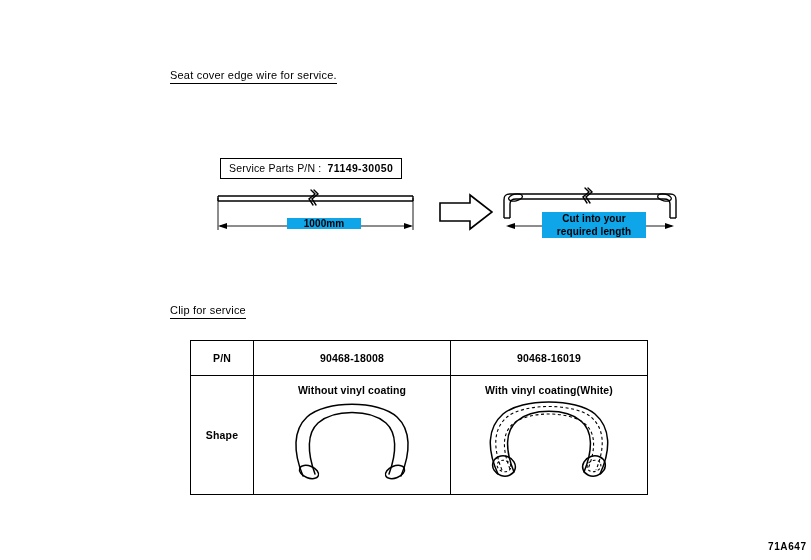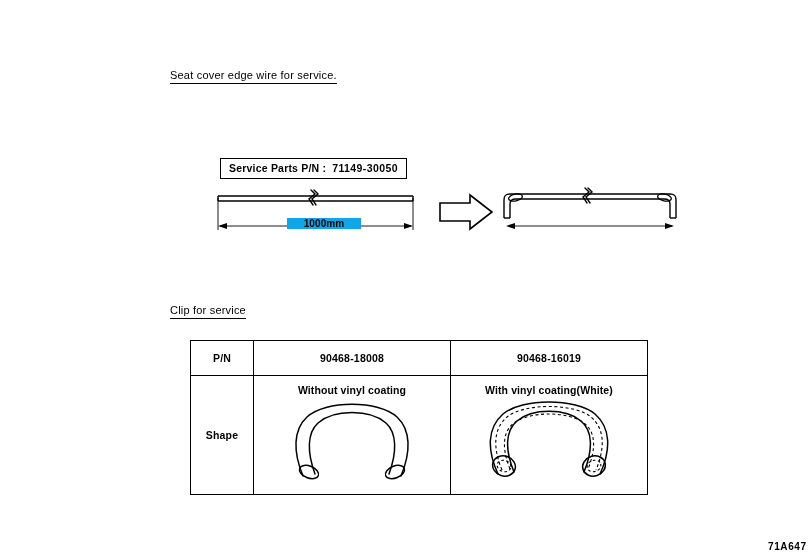--- a/index.html
+++ b/index.html
@@ -43,21 +43,21 @@
   .partnum-box {
     border: 1.5px solid #000;
     padding: 3px 8px 4px 8px;
     font-size: 10.5px;
     font-weight: 700;
     letter-spacing: 0.2px;
     white-space: nowrap;
     display: inline-block;
     background: #fff;
   }
-  .partnum-box .pn-label { font-weight: 700; }
+  .partnum-box .pn-label { font-weight: 400; }
   .partnum-box .pn-value { font-weight: 700; margin-left: 6px; letter-spacing: 0.4px; }
 
   
   .dim-label {
     font-size: 10px;
     font-weight: 700;
     white-space: nowrap;
     text-align: center;
     background: #0ea5e9;
     padding: 0 4px;
@@ -184,20 +184,24 @@
 
     <g>
       <path d="M85,0 L89,4 L83,9 L87,15" fill="none" stroke="#000" stroke-width="1.4" stroke-linecap="round"></path>
       <path d="M88,0 L92,4 L86,9 L90,15" fill="none" stroke="#000" stroke-width="1.4" stroke-linecap="round"></path>
     </g>
 
     <line x1="8" y1="38" x2="172" y2="38" stroke="#000" stroke-width="0.9"></line>
     <path d="M6,38 L15,35 L15,41 Z" fill="#000"></path>
     <path d="M174,38 L165,35 L165,41 Z" fill="#000"></path>
   </svg>
+  <div class="abs dim-label two-line" style="left:42px; top:24px; width:96px;">
+    <div>Cut into your</div>
+    <div>required length</div>
+  </div>
 </div>
 
 <div class="abs" style="left:170px; top:300px;">
   <span class="section-title">Clip for service</span>
 </div>
 
 <div class="abs" style="left:190px; top:340px;">
   <table class="clip-table">
     <tbody>
         <tr class="row-pn">

